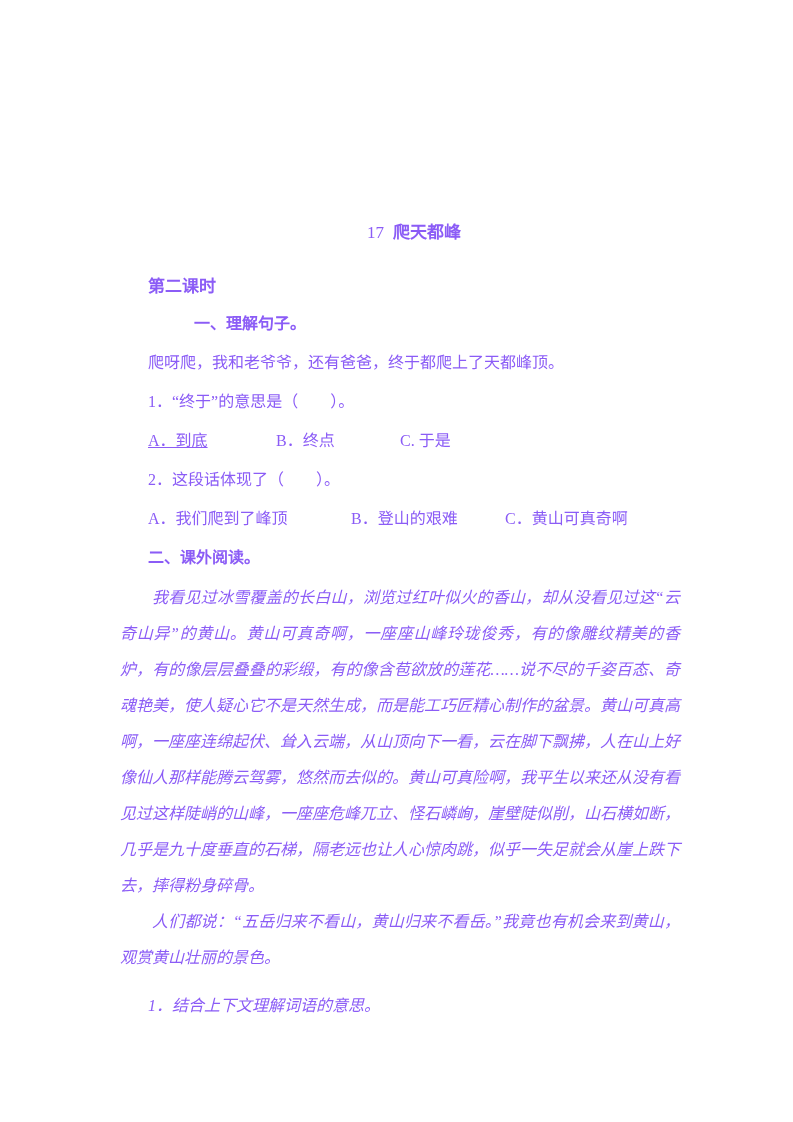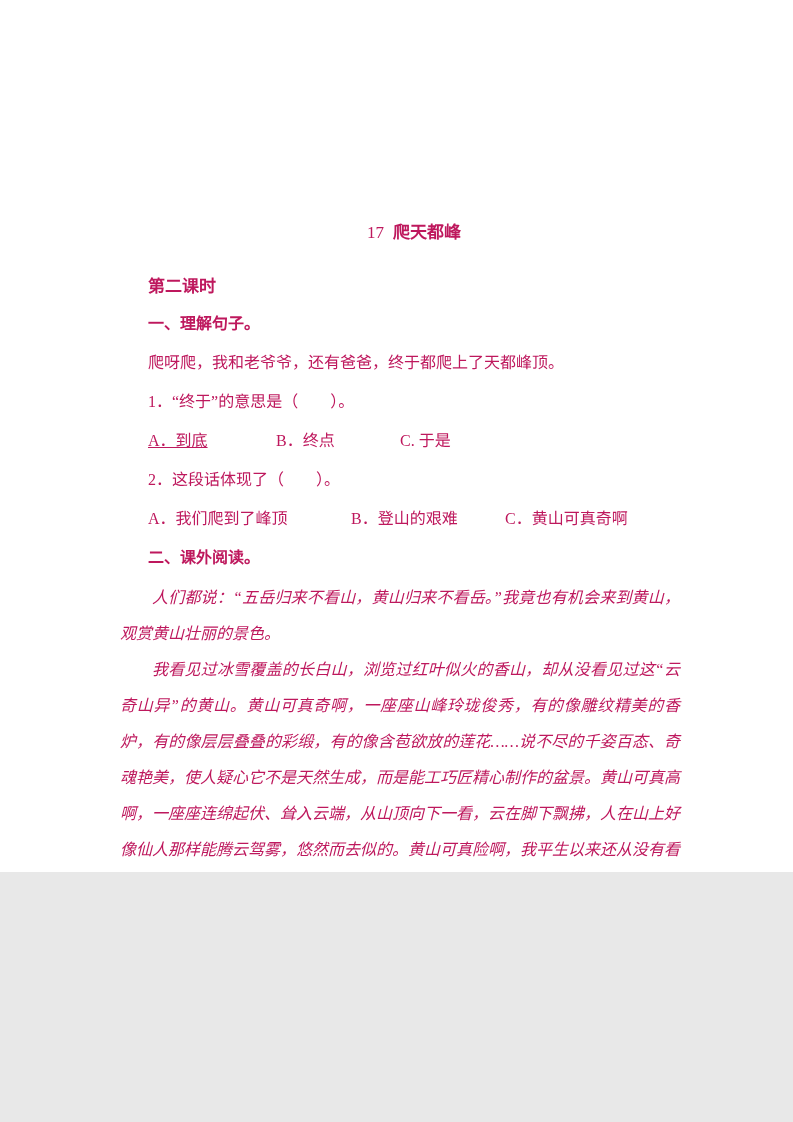--- a/index.html
+++ b/index.html
@@ -1,24 +1,24 @@
 <!DOCTYPE html>
 <html lang="zh-CN"><head>
 <meta charset="utf-8">
 <style>
   html, body { margin: 0; padding: 0; background: #e8e8e8; }
   .page {
     position: relative;
     width: 793px;
-    height: 872px;
+    height: 1122px;
     margin: 0 auto;
     background: #ffffff;
     box-sizing: border-box;
     padding-top: 222px;
-    color: #be185d;
+    color: #8b5cf6;
     font-family: "Liberation Serif", serif;
     font-size: 16px;
     overflow: hidden;
   }
   .doc-title {
     margin: 0 113px 0 148px;
     text-align: center;
     font-size: 17px;
     line-height: 22px;
     font-weight: 400;
@@ -35,21 +35,21 @@
   .session {
     margin: 32px 113px 0 148px;
     text-align: left;
     font-size: 17px;
     line-height: 22px;
     font-family: "Liberation Sans", sans-serif;
     font-weight: 700;
   }
   .sec1 { margin: 16px 113px 0 148px; }
   .sec1 p { margin: 19px 0 0; line-height: 20px; }
-  .sec1 p:first-child { margin-top: 0; }
+  .sec1 p:first-child { margin-top: 0; margin-left: 46px; }
   .sec-heading {
     font-family: "Liberation Sans", sans-serif;
     font-weight: 700;
   }
   .opt { display: inline-block; }
   .w124 { width: 124px; text-decoration: underline; }
   .w120 { width: 120px; }
   .w199 { width: 199px; }
   .w150 { width: 150px; }
   .passage-title {
@@ -100,19 +100,19 @@
     <p>
       <span class="opt w199">A．我们爬到了峰顶</span>
       <span class="opt w150">B．登山的艰难</span>
       <span class="opt">C．黄山可真奇啊</span>
     </p>
     <p class="sec-heading">二、课外阅读。</p>
   </div>
 
 
   <div class="passage">
+    <p>我看见过冰雪覆盖的长白山，浏览过红叶似火的香山，却从没看见过这“云奇山异”的黄山。黄山可真奇啊，一座座山峰玲珑俊秀，有的像雕纹精美的香炉，有的像层层叠叠的彩缎，有的像含苞欲放的莲花……说不尽的千姿百态、奇魂艳美，使人疑心它不是天然生成，而是能工巧匠精心制作的盆景。黄山可真高啊，一座座连绵起伏、耸入云端，从山顶向下一看，云在脚下飘拂，人在山上好像仙人那样能腾云驾雾，悠然而去似的。黄山可真险啊，我平生以来还从没有看见过这样陡峭的山峰，一座座危峰兀立、怪石嶙峋，崖壁陡似削，山石横如断，几乎是九十度垂直的石梯，隔老远也让人心惊肉跳，似乎一失足就会从崖上跌下去，摔得粉身碎骨。</p>
     <p>人们都说：“五岳归来不看山，黄山归来不看岳。”我竟也有机会来到黄山，观赏黄山壮丽的景色。</p>
-    <p>我看见过冰雪覆盖的长白山，浏览过红叶似火的香山，却从没看见过这“云奇山异”的黄山。黄山可真奇啊，一座座山峰玲珑俊秀，有的像雕纹精美的香炉，有的像层层叠叠的彩缎，有的像含苞欲放的莲花……说不尽的千姿百态、奇魂艳美，使人疑心它不是天然生成，而是能工巧匠精心制作的盆景。黄山可真高啊，一座座连绵起伏、耸入云端，从山顶向下一看，云在脚下飘拂，人在山上好像仙人那样能腾云驾雾，悠然而去似的。黄山可真险啊，我平生以来还从没有看见过这样陡峭的山峰，一座座危峰兀立、怪石嶙峋，崖壁陡似削，山石横如断，几乎是九十度垂直的石梯，隔老远也让人心惊肉跳，似乎一失足就会从崖上跌下去，摔得粉身碎骨。</p>
   </div>
 
   <p class="sub-question">1．结合上下文理解词语的意思。</p>
 
 </div>
 
 </body></html>

